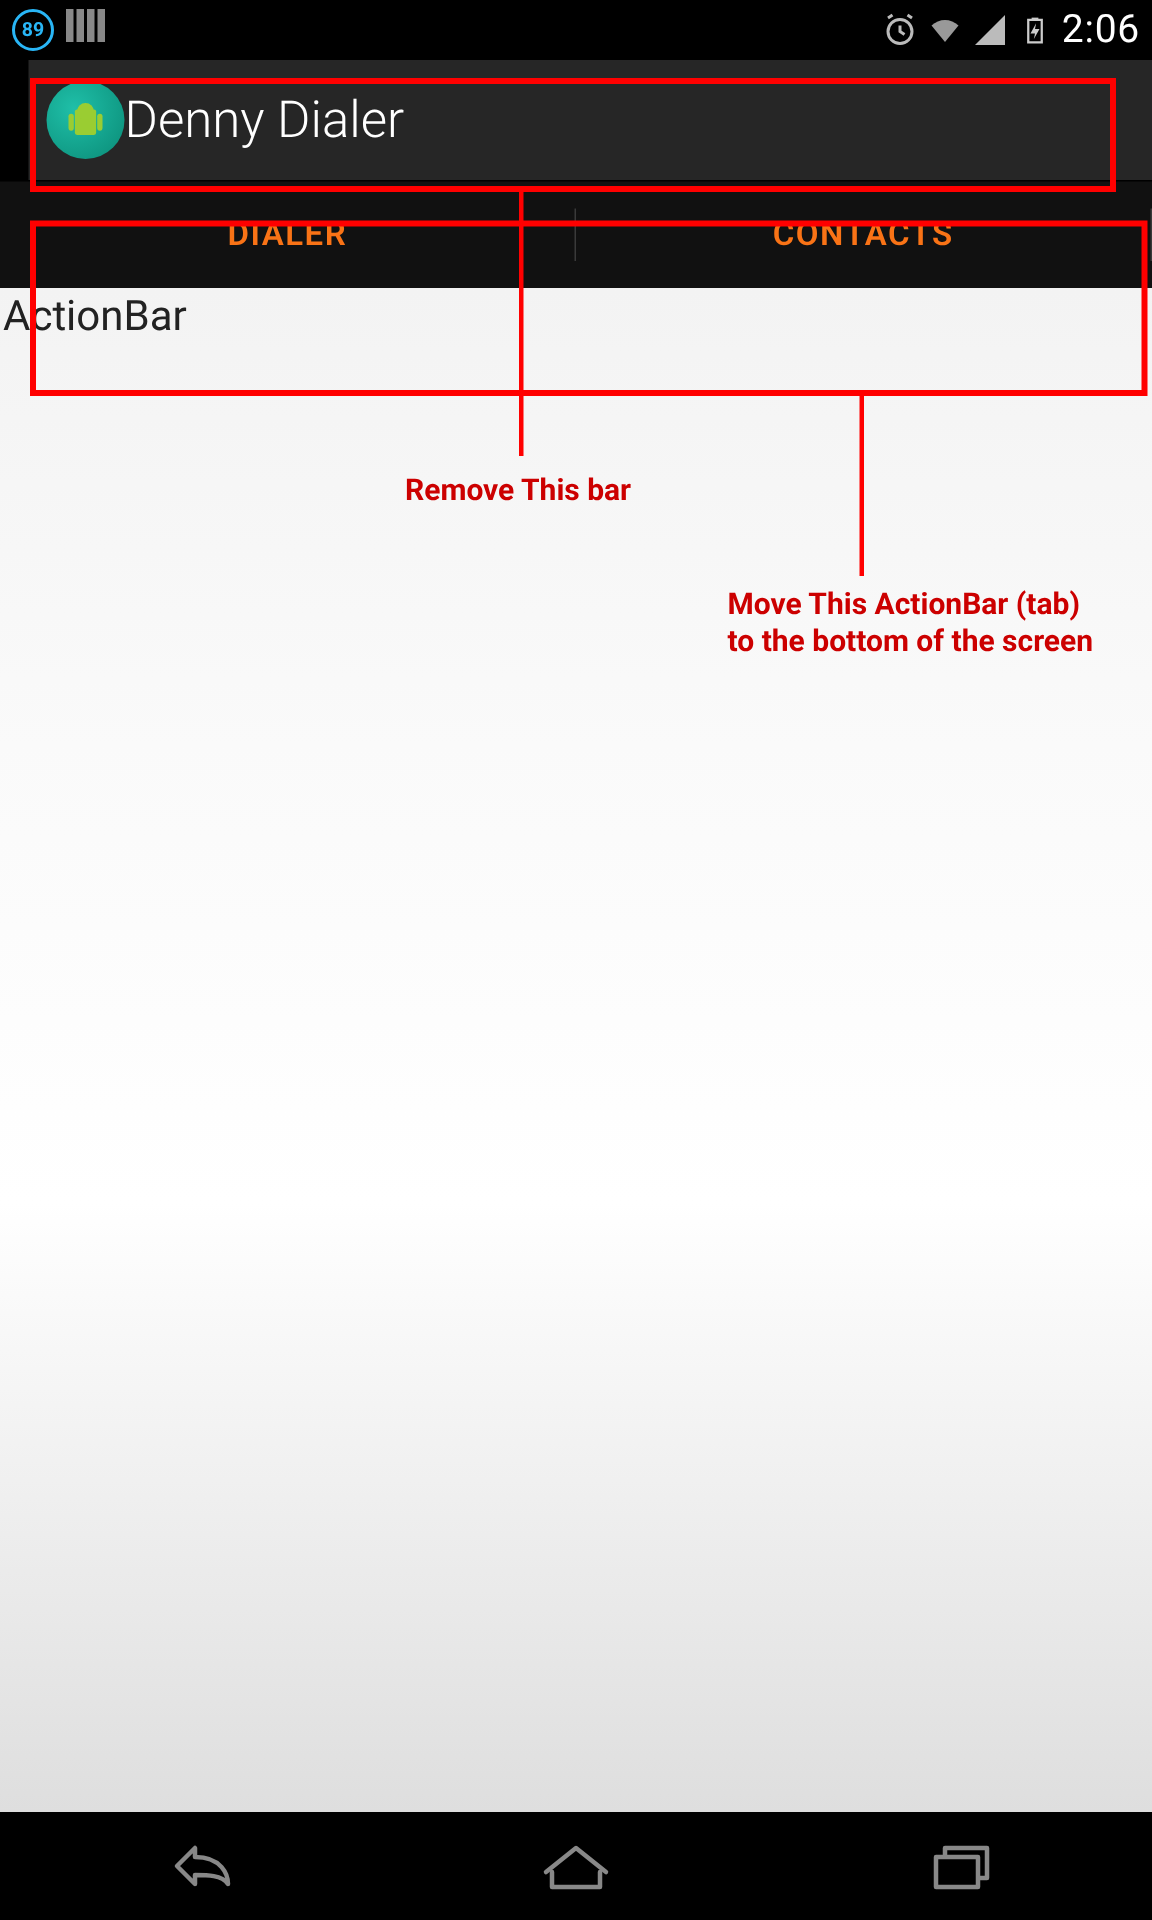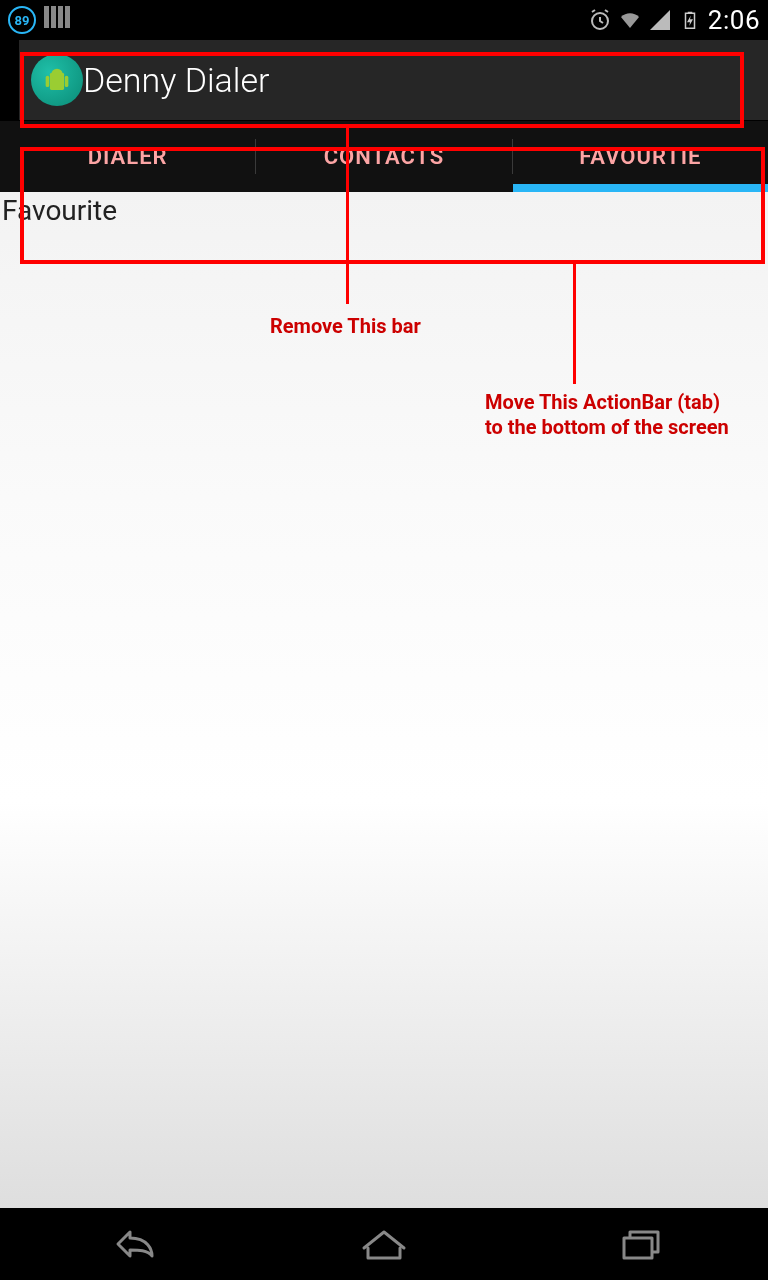--- a/index.html
+++ b/index.html
@@ -48,21 +48,21 @@
   
   .tab-bar {
     height: 72px;
     background: #111;
     display: flex;
     border-top: 1px solid #000;
   }
   .tab {
     flex: 1;
     display: flex; align-items: center; justify-content: center;
-    color: #fca5a5; font-size: 22px; font-weight: 600; letter-spacing: 1px;
+    color: #f97316; font-size: 22px; font-weight: 600; letter-spacing: 1px;
     position: relative;
     text-align: center;
   }
   .tab.selected::after {
     content: "";
     position: absolute;
     left: 0; right: 0; bottom: 0;
     height: 8px;
     background: #29b6f6;
   }
@@ -171,27 +171,24 @@
 
 <div class="tab-bar">
   <div class="tab">
     <span>DIALER</span>
   </div>
   <div class="tab-sep"></div>
   <div class="tab">
     <span>CONTACTS</span>
   </div>
   <div class="tab-sep"></div>
-  <div class="tab selected">
-    <span>FAVOURTIE</span>
-  </div>
 </div>
 
 <div class="content">
-  <div class="content-label">Favourite</div>
+  <div class="content-label">ActionBar</div>
 </div>
 
 <div class="nav-bar">
   <div class="nav-btn">
     <svg viewBox="0 0 60 40" width="64" height="40" fill="none" stroke="#888" stroke-width="3" stroke-linejoin="round" stroke-linecap="round">
       <path d="M20 20 L32 8 L32 14 C50 14 54 26 54 32 C50 26 40 26 32 26 L32 32 Z"></path>
     </svg>
   </div>
   <div class="nav-btn">
     <svg viewBox="0 0 60 40" width="64" height="40" fill="none" stroke="#888" stroke-width="3" stroke-linejoin="round" stroke-linecap="round">

